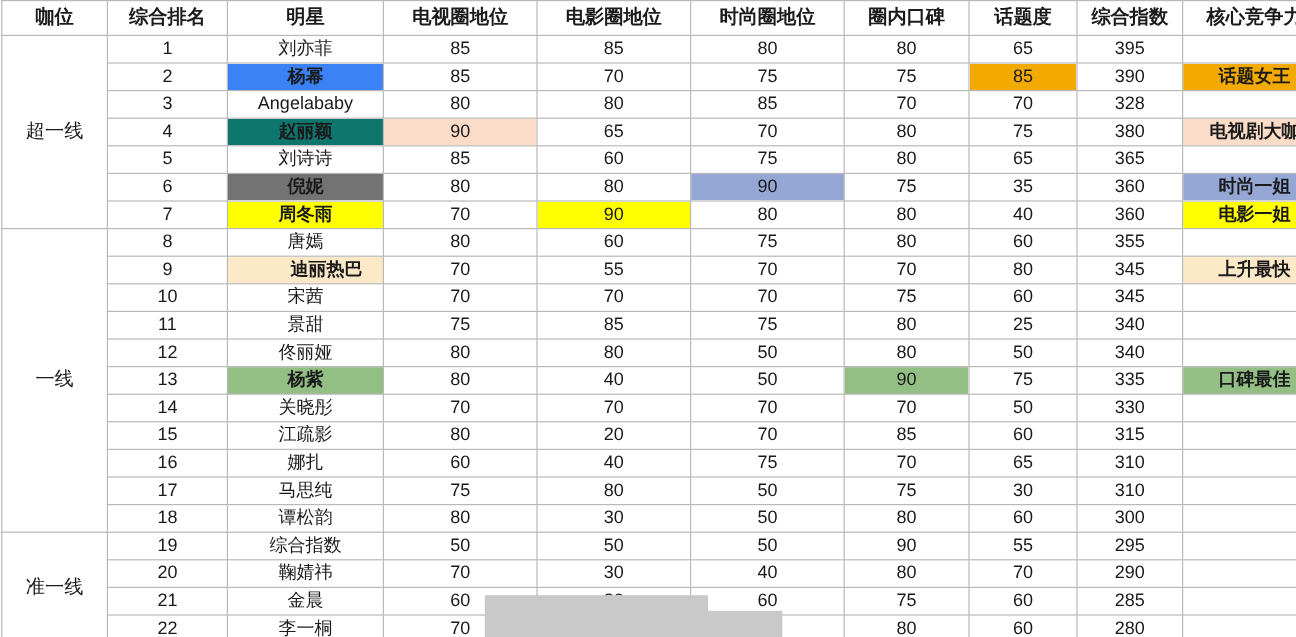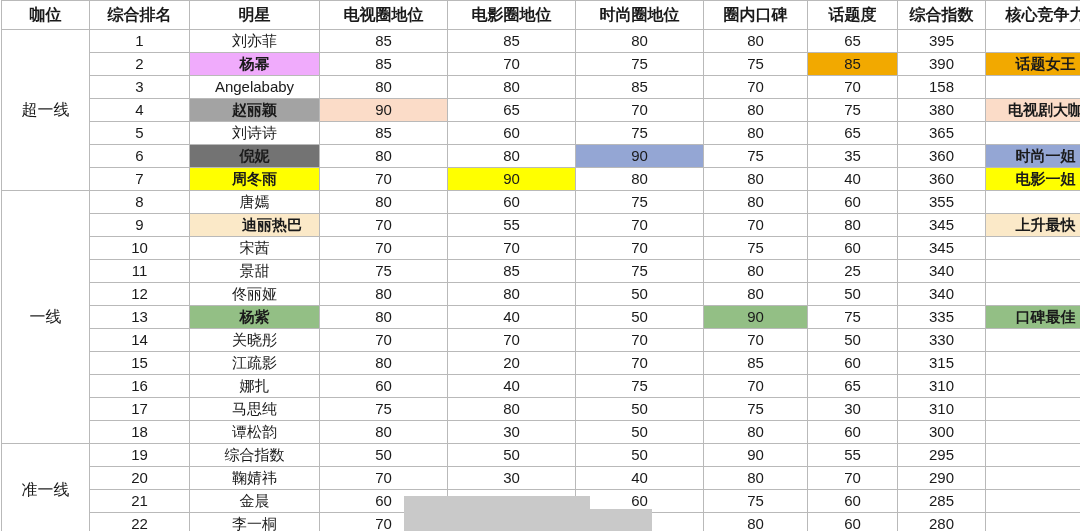--- a/index.html
+++ b/index.html
@@ -116,43 +116,43 @@
           <td>85</td>
           <td>85</td>
           <td>80</td>
           <td>80</td>
           <td>65</td>
           <td>395</td>
           <td class="note"></td>
         </tr>
         <tr>
           <td>2</td>
-          <td class="name hl" style="background: #f0abfc;">杨幂</td>
+          <td class="name hl" style="background: #3b82f6;">杨幂</td>
           <td>85</td>
           <td>70</td>
           <td>75</td>
           <td>75</td>
           <td style="background: rgb(242, 169, 0);">85</td>
           <td>390</td>
           <td class="note" style="background: rgb(242, 169, 0);">话题女王</td>
         </tr>
         <tr>
           <td>3</td>
           <td class="name">Angelababy</td>
           <td>80</td>
           <td>80</td>
           <td>85</td>
           <td>70</td>
           <td>70</td>
-          <td>158</td>
+          <td>328</td>
           <td class="note"></td>
         </tr>
         <tr>
           <td>4</td>
-          <td class="name hl" style="background: #a3a3a3;">赵丽颖</td>
+          <td class="name hl" style="background: #0f766e;">赵丽颖</td>
           <td style="background: rgb(251, 220, 200);">90</td>
           <td>65</td>
           <td>70</td>
           <td>80</td>
           <td>75</td>
           <td>380</td>
           <td class="note" style="background: rgb(251, 220, 200);">电视剧大咖</td>
         </tr>
         <tr>
           <td>5</td>

